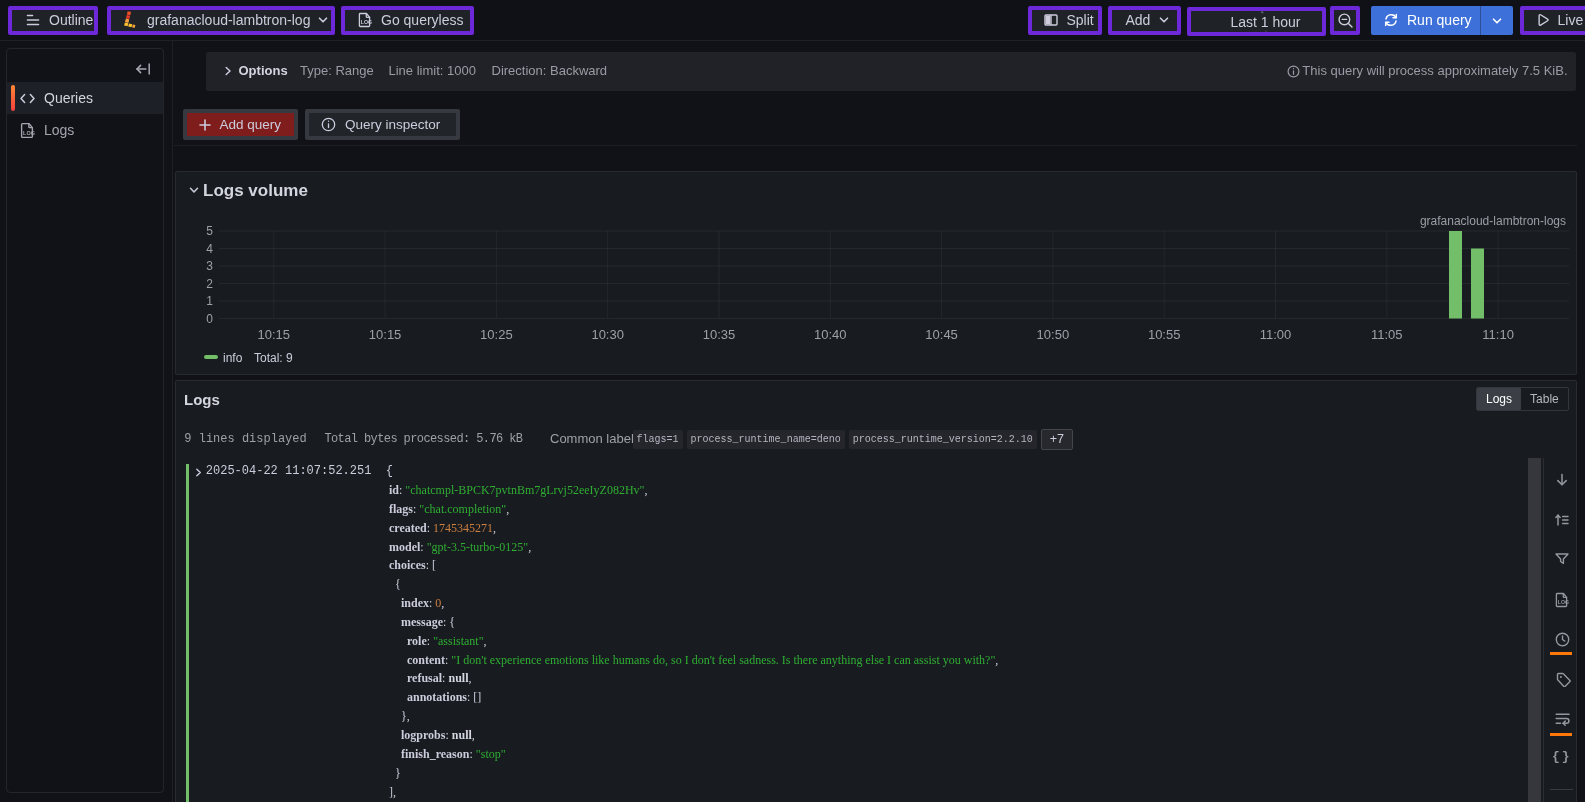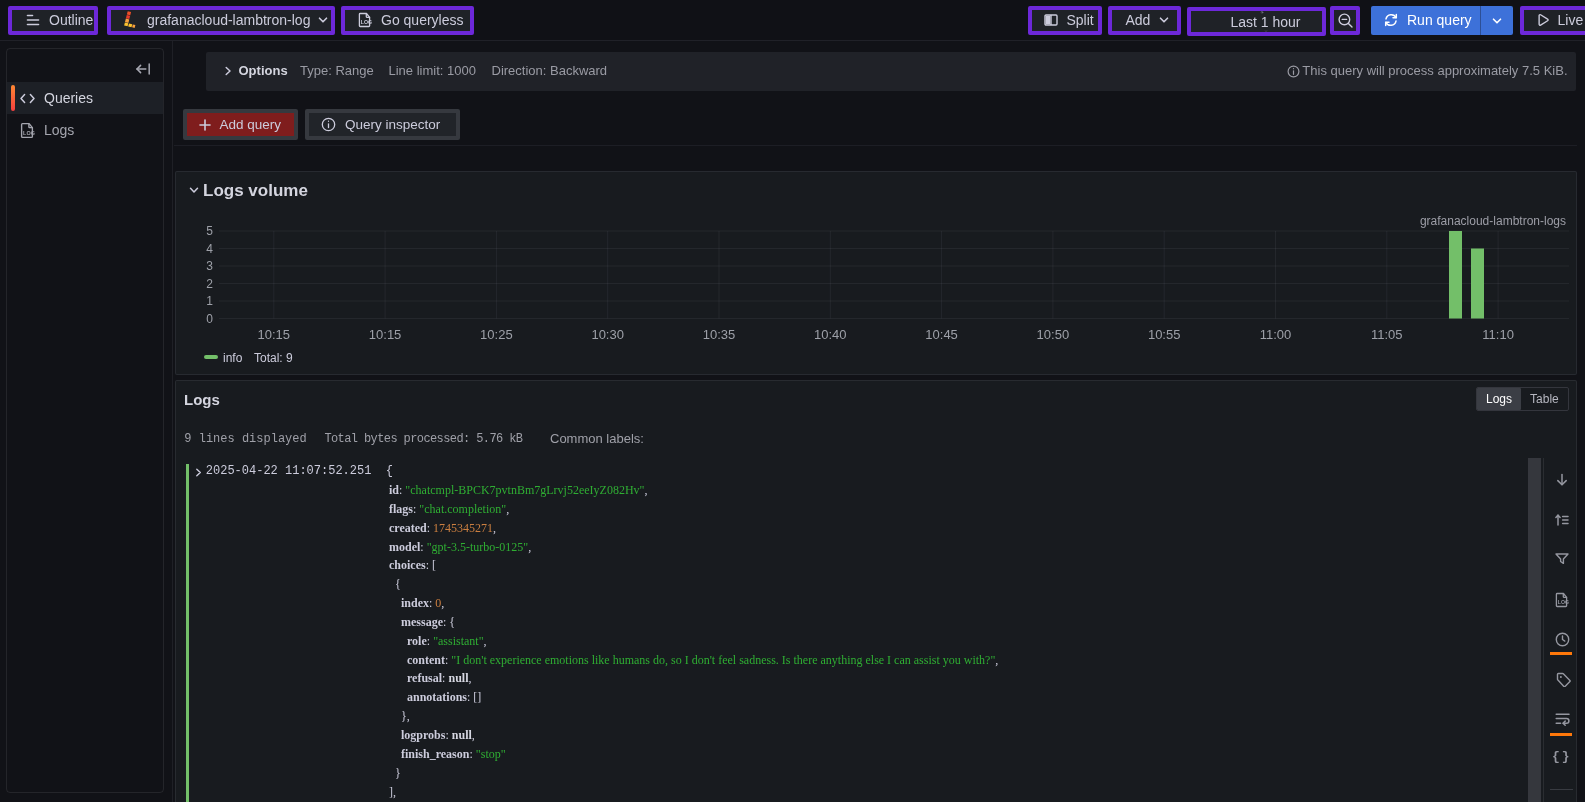--- a/index.html
+++ b/index.html
@@ -237,20 +237,26 @@
   <span class="abs" style="left:8px;top:10px;font-size:15px;font-weight:700;color:#d4d5df;">Logs</span>
 
   <div class="abs" style="left:1300px;top:6px;height:22px;border:1px solid #34363d;border-radius:2px;display:flex;align-items:center;background:#181b1f;">
     <div style="height:22px;line-height:22px;padding:0 9px;background:#3b3e45;color:#ffffff;font-size:12px;font-weight:500;border-radius:1px;">Logs</div>
     <div style="height:22px;line-height:22px;padding:0 9px;color:#b6b7c0;font-size:12px;font-weight:500;">Table</div>
   </div>
 
   <span class="abs mono" style="left:8.3px;top:51px;font-size:12px;color:#9fa0a8;">9 lines displayed</span>
   <span class="abs mono" style="left:148.4px;top:51px;font-size:12px;color:#9fa0a8;letter-spacing:-0.6px;">Total bytes processed: 5.76 kB</span>
   <span class="abs" style="left:374px;top:50px;font-size:13px;color:#9fa0a8;">Common labels:</span>
+  <div class="abs" style="left:456.6px;top:48px;display:flex;gap:4px;align-items:center;">
+    <div class="chip">flags=1</div>
+    <div class="chip">process_runtime_name=deno</div>
+    <div class="chip">process_runtime_version=2.2.10</div>
+    <div style="height:19px;line-height:19px;padding:0 8px;border:1px solid #44464c;border-radius:2px;font-size:12.5px;color:#ccccdc;background:#26282e;">+7</div>
+  </div>
 </div>
 
 <div class="abs" style="left:185.7px;top:464px;width:3.4px;height:338px;background:#73bf69;"></div>
 
 <svg class="abs" style="left:192.5px;top:466.5px;" width="11" height="11" viewBox="0 0 11 11" fill="none" stroke="#ccccdc" stroke-width="1.4" stroke-linecap="round" stroke-linejoin="round">
     <path d="M3.8 2.3 7.3 5.5 3.8 8.7"></path>
   </svg>
 
 <pre class="abs mono" style="left:205.8px;top:462.2px;margin:0;font-size:12px;line-height:18.84px;color:#ccccdc;">2025-04-22 11:07:52.251  {</pre>
 

